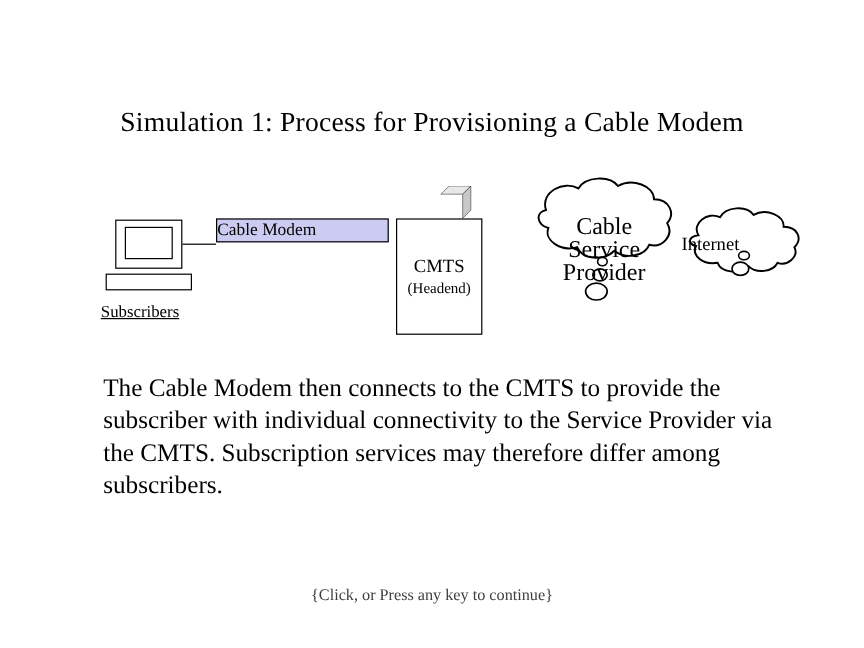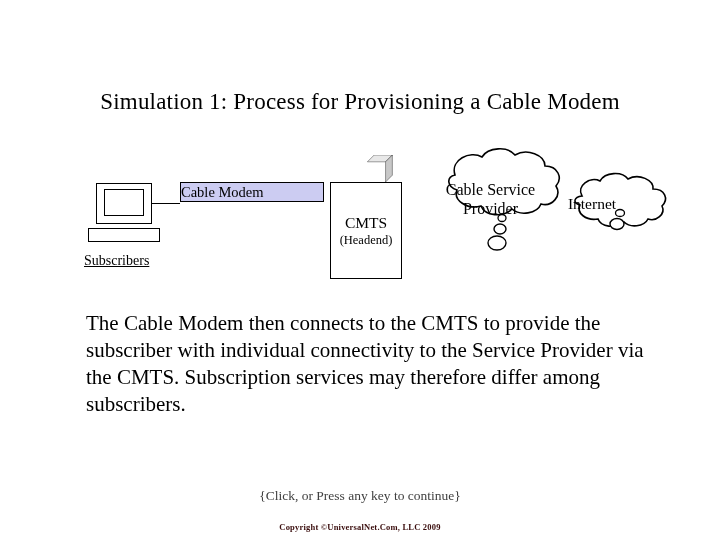--- a/index.html
+++ b/index.html
@@ -152,24 +152,24 @@
 
   
   .cloud-text {
     position: absolute;
     text-align: center;
     font-family: "Liberation Serif", serif;
     color: #000000;
     line-height: 19px;
   }
   #csp-text {
-    left: 438px;
+    left: 451px;
     top: 180px;
     width: 105px;
-    font-size: 16px;
+    font-size: 20px;
   }
   #internet-text {
     left: 544px;
     top: 194px;
     width: 96px;
     font-size: 15.5px;
   }
 
   
   #body-text {
@@ -263,15 +263,14 @@
     </svg>
 
     <div class="cloud-text" id="csp-text">Cable Service Provider</div>
     <div class="cloud-text" id="internet-text">Internet</div>
 
   </div>
 
   <div id="body-text">The Cable Modem then connects to the CMTS to provide the subscriber with individual connectivity to the Service Provider via the CMTS. Subscription services may therefore differ among subscribers.</div>
 
   <div id="click-note">{Click, or Press any key to continue}</div>
-  <div id="copyright">Copyright ©UniversalNet.Com, LLC 2009</div>
 
 </div>
 
 </body></html>

